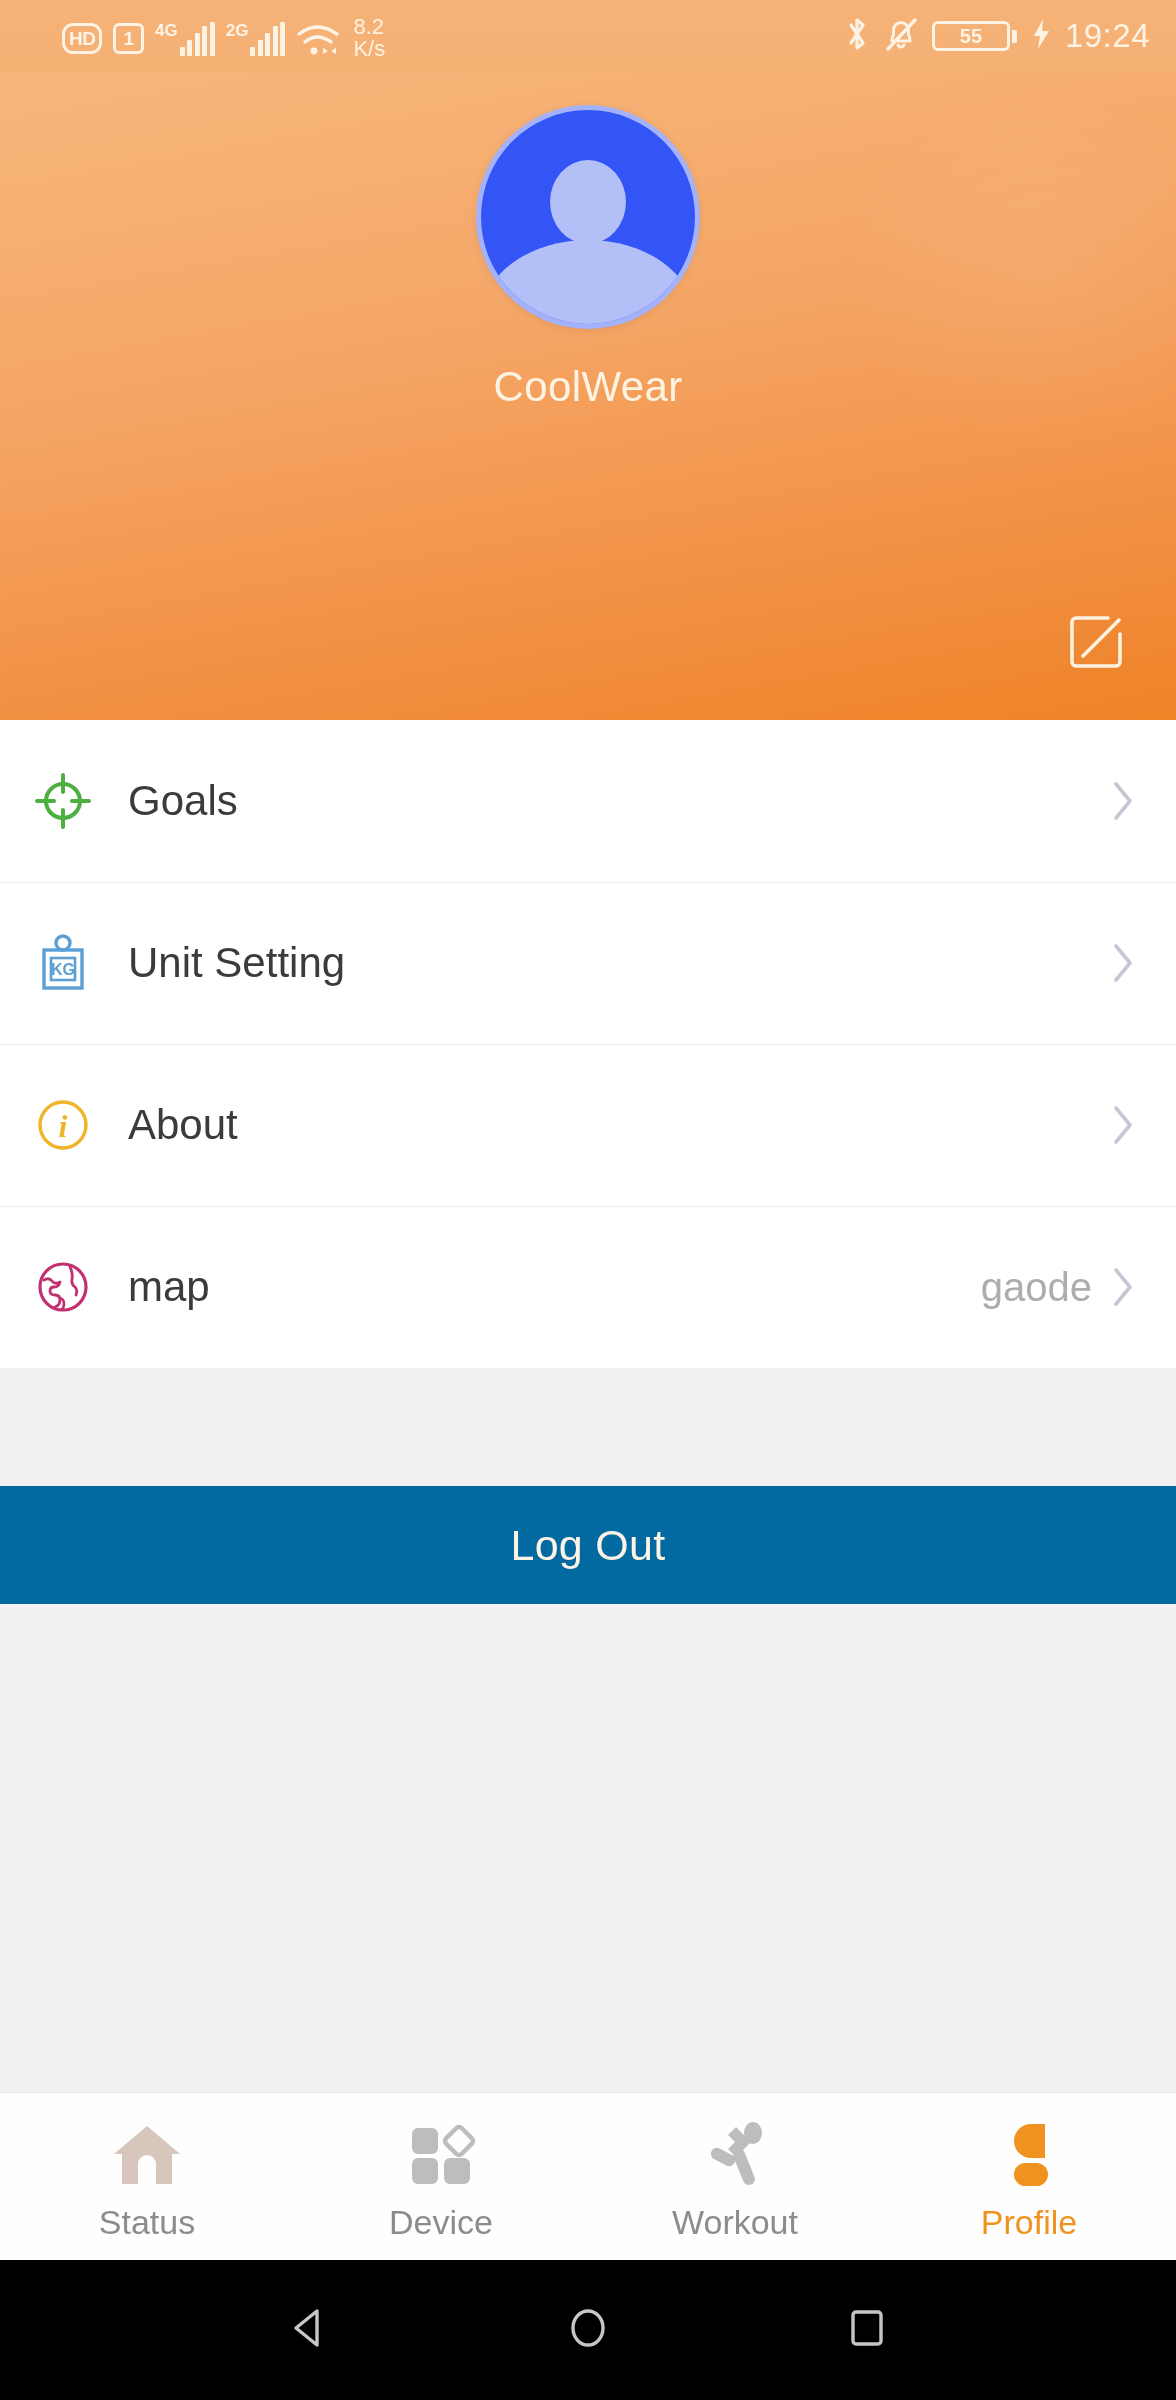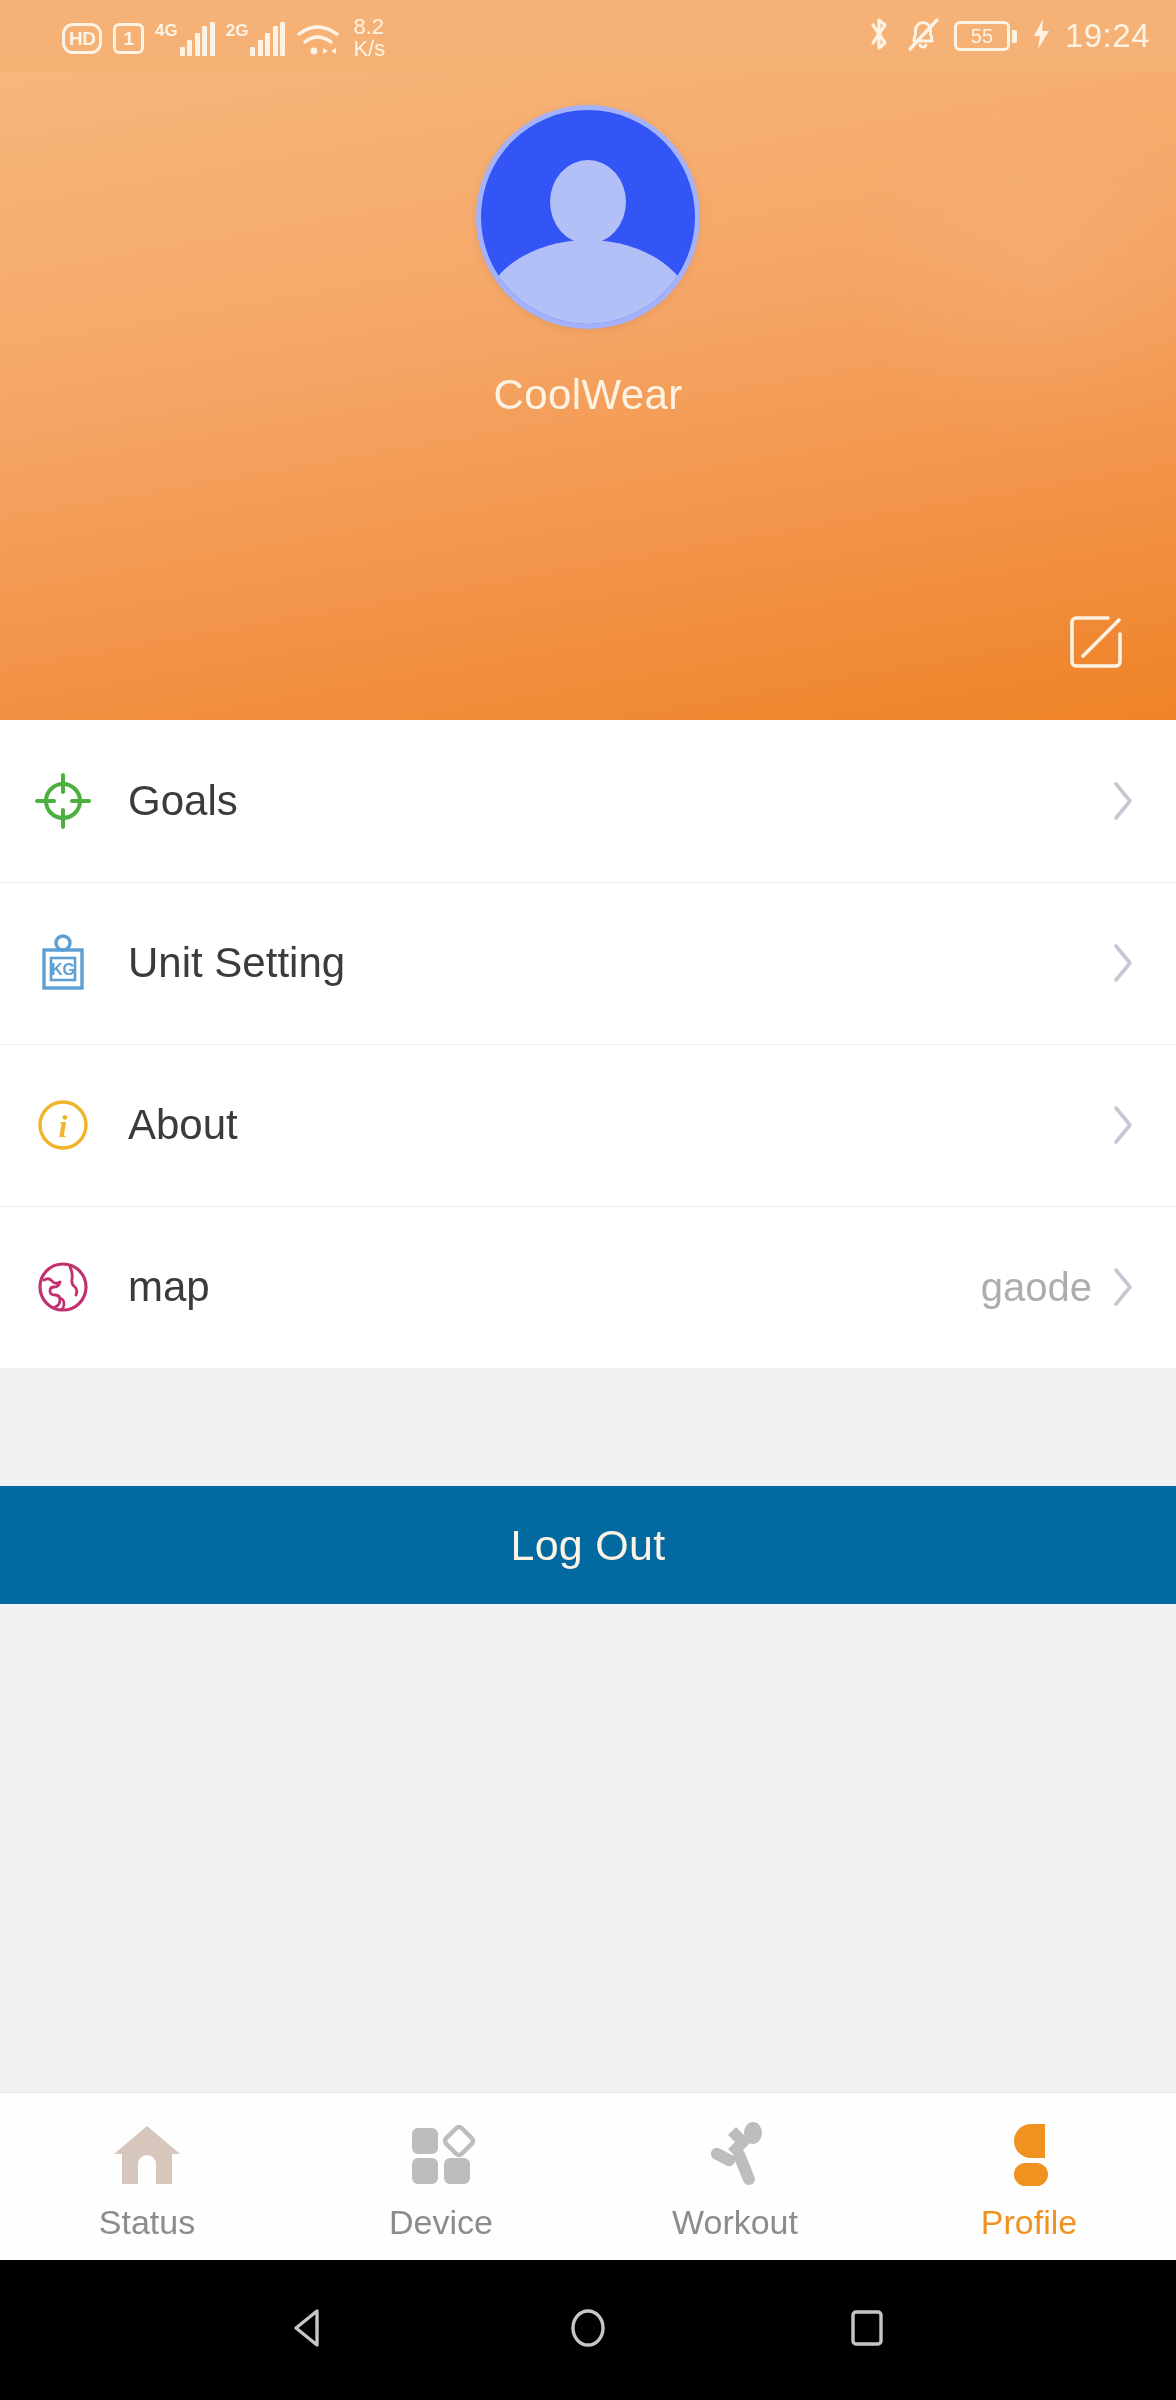--- a/index.html
+++ b/index.html
@@ -39,34 +39,33 @@
   .bars i:nth-child(2){ height:16px; }
   .bars i:nth-child(3){ height:23px; }
   .bars i:nth-child(4){ height:30px; }
   .bars i:nth-child(5){ height:34px; }
   .wifi-ic { margin-top:8px; }
   .speed { display:flex; flex-direction:column; align-items:flex-start; line-height:1.02; font-size:22px; margin-top:2px; margin-left:2px; }
   .battery {
     display:flex; align-items:center;
   }
   .batt-body {
-    width:56px; height:30px; border:3px solid #fdf3e4; border-radius:6px;
+    width:78px; height:30px; border:3px solid #fdf3e4; border-radius:6px;
     display:flex; align-items:center; justify-content:center;
-    font-size:20px; font-weight:normal;
+    font-size:20px; font-weight:bold;
   }
   .batt-tip { width:5px; height:13px; background:#fdf3e4; border-radius:0 2px 2px 0; margin-left:2px; }
   .clock { font-size:33px; letter-spacing:0.5px; }
 
   
   .header {
     position:relative; flex:0 0 648px; height:648px;
     background:linear-gradient(170deg,#f7b67b 0%,#f5a768 38%,#f29247 72%,#ef8327 100%);
     display:flex; flex-direction:column; align-items:center;
     overflow:hidden;
-    gap:8px;
   }
   .header::after{
     content:""; position:absolute; right:-80px; top:10px; width:420px; height:380px;
     background:radial-gradient(ellipse at center, rgba(255,255,255,0.07) 0%, rgba(255,255,255,0) 68%);
     pointer-events:none;
   }
   .avatar-wrap { margin-top:33px; position:relative; width:224px; height:224px; }
   .avatar {
     width:224px; height:224px; border-radius:50%;
     background:#3355f5; border:5px solid rgba(255,255,255,0.55);

